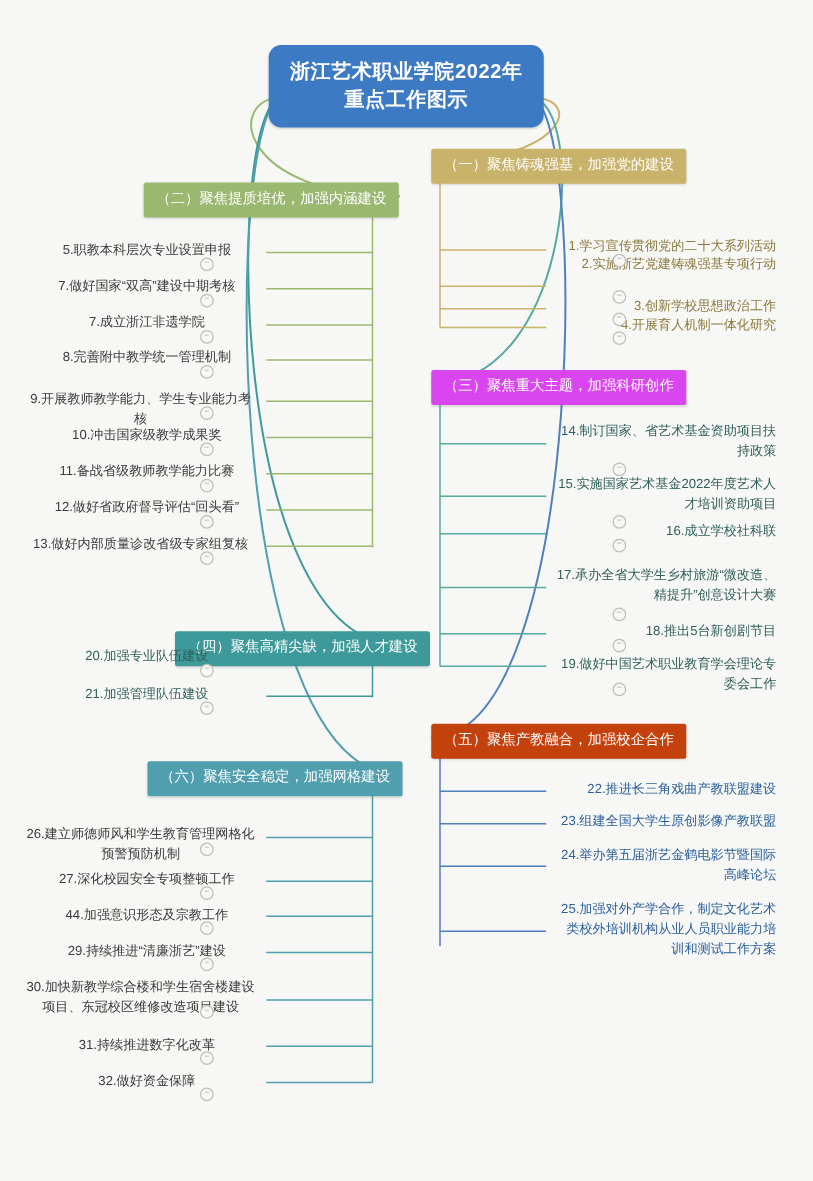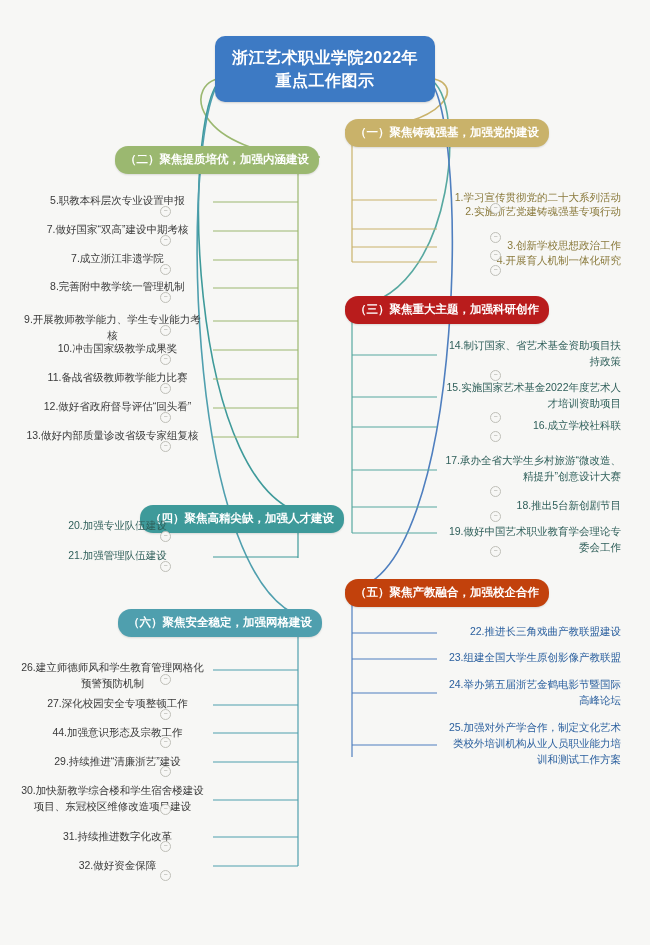--- a/index.html
+++ b/index.html
@@ -23,32 +23,32 @@
     font-size:16px;
     font-weight:bold;
     line-height:1.45;
     text-align:center;
     padding:10px 14px;
     letter-spacing:0.5px;
     box-shadow:0 1px 2px rgba(0,0,0,0.15);
   }
 
   .branch{
-    border-radius:13px;
+    border-radius:2px;
     color:#ffffff;
     font-size:11.5px;
-    font-weight:bold;
+    font-weight:normal;
     padding:6px 10px;
     line-height:1.35;
     box-shadow:0 1px 2px rgba(0,0,0,0.12);
     white-space:nowrap;
   }
   .b1{background:#c9b26a;}
   .b2{background:#9bb870;}
-  .b3{background:#b91c1c;}
+  .b3{background:#d946ef;}
   .b4{background:#3e9a9a;}
   .b5{background:#c2410c;}
   .b6{background:#4f9fae;}
 
   .leaf{
     font-size:10.5px;
     line-height:1.5;
     padding:2px 4px 4px 4px;
     color:#3a3a3a;
   }

